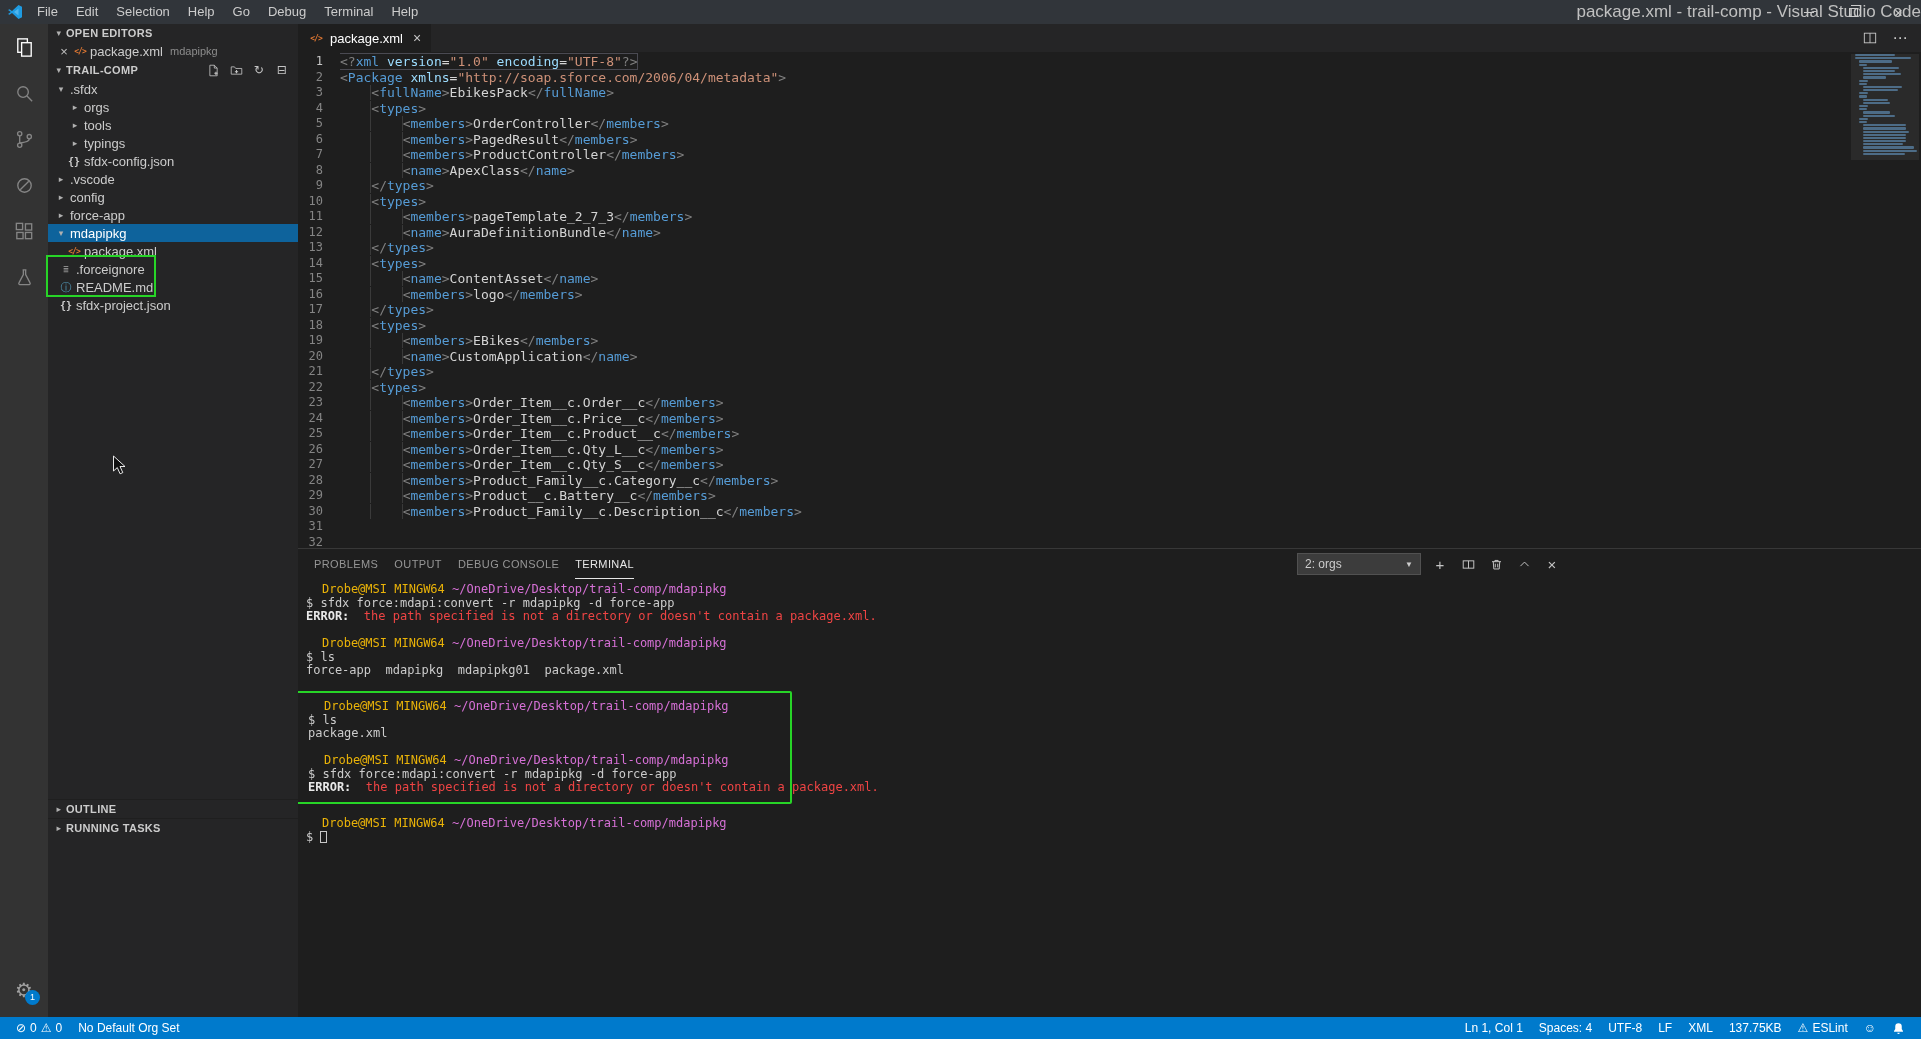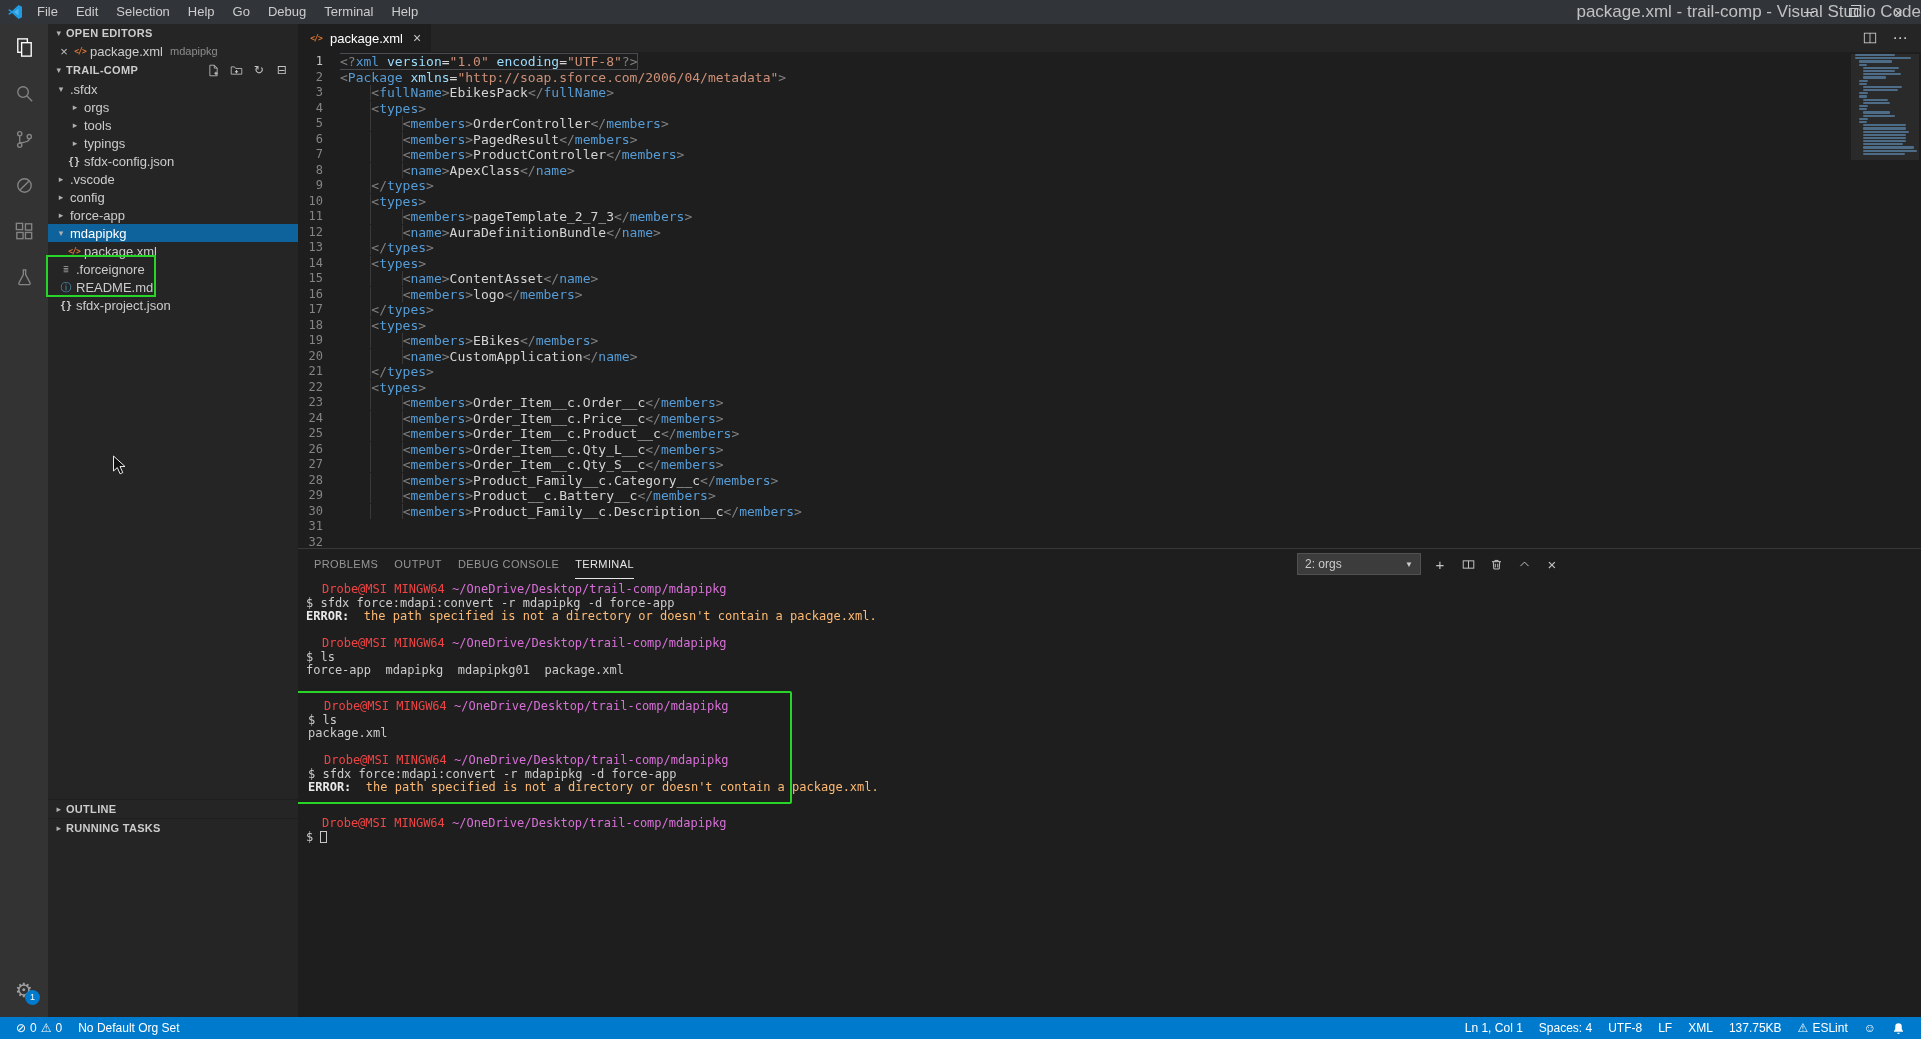--- a/index.html
+++ b/index.html
@@ -83,22 +83,22 @@
   .panel-actions{margin-left:auto;margin-right:360px;display:flex;align-items:center;gap:10px;}
   .shell-select{width:124px;height:22px;background:#3c3c3c;border:1px solid #515151;display:flex;align-items:center;font-size:12px;padding:0 7px;color:#cccccc;}
   .shell-select .caret{margin-left:auto;font-size:8px;}
   .picon{width:18px;height:18px;display:flex;align-items:center;justify-content:center;color:#c5c5c5;font-size:15px;}
   .picon svg{stroke:#c5c5c5;fill:none;stroke-width:1.2;}
 
   .terminal{padding:4px 0 0 8px;font-family:"DejaVu Sans Mono","Liberation Mono",monospace;font-size:12px;line-height:13.5px;overflow:hidden;}
   .tline{white-space:pre;height:13.5px;}
   .tblock{margin-bottom:13.5px;}
   .tblock.hl{border:2px solid #27d427;border-radius:2px;padding:7px 10px;margin-left:-10px;width:496px;}
-  .tc-user{color:#ef4444;padding-left:16px;} .tc-path{color:#d670d6;} .tc-fg{color:#cccccc;}
-  .tc-errlabel{color:#e8e8e8;font-weight:700;} .tc-err{color:#fdba74;}
+  .tc-user{color:#eab308;padding-left:16px;} .tc-path{color:#d670d6;} .tc-fg{color:#cccccc;}
+  .tc-errlabel{color:#e8e8e8;font-weight:700;} .tc-err{color:#ef4444;}
   .term-cursor{display:inline-block;width:7px;height:12px;border:1px solid #c8c8c8;vertical-align:-2px;}
 
   
   .statusbar{height:22px;background:#007acc;display:flex;align-items:center;color:#ffffff;font-size:12px;}
   .sb-left{display:flex;align-items:center;padding-left:8px;}
   .sb-item{padding:0 8px;display:flex;align-items:center;gap:4px;white-space:nowrap;}
   .sb-right{margin-left:auto;display:flex;align-items:center;padding-right:8px;}
   .sb-ico{font-size:12px;line-height:1;}
 
   

